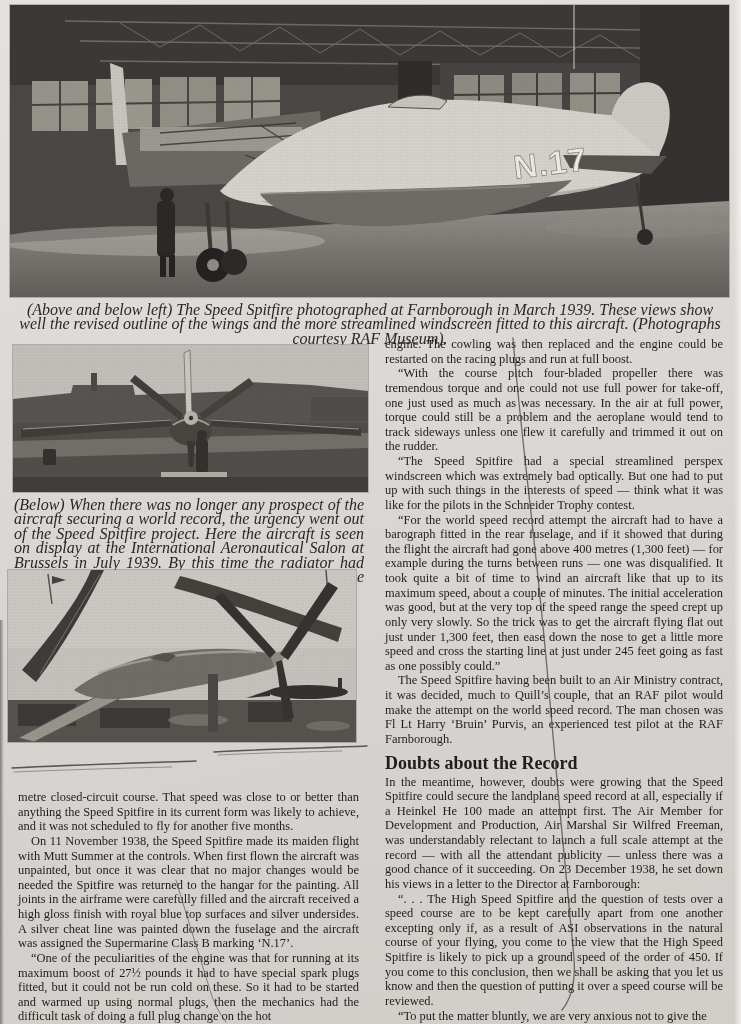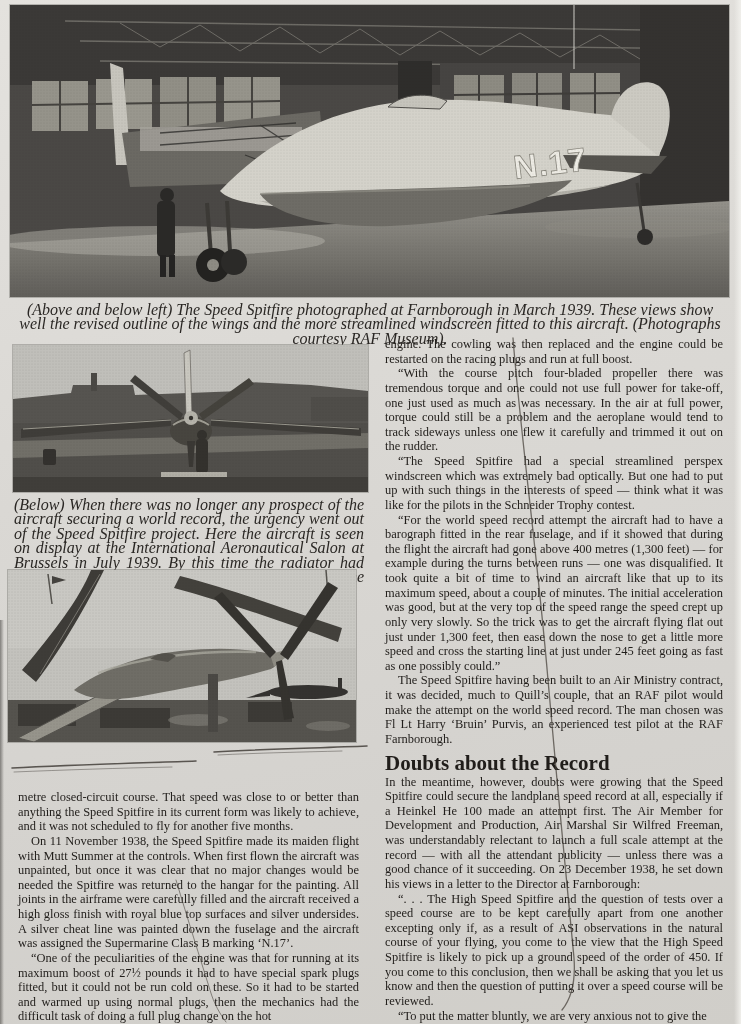--- a/index.html
+++ b/index.html
@@ -36,21 +36,21 @@
     position:absolute;
     font-size: 12.45px;
     line-height: 14.62px;
     text-align: justify;
     color: #201d1a;
   }
   .coltext p { margin: 0; }
   .coltext p.ind { text-indent: 13px; }
   .subhead {
     font-weight: bold;
-    font-size: 21px;
+    font-size: 18px;
     line-height: 18px;
     margin: 7px 0 3px 0;
     text-align: left;
   }
   .marks { position:absolute; left:0; top:0; width:741px; height:1024px; pointer-events:none; }
 </style>
 </head>
 <body>
 
 <div class="page">

